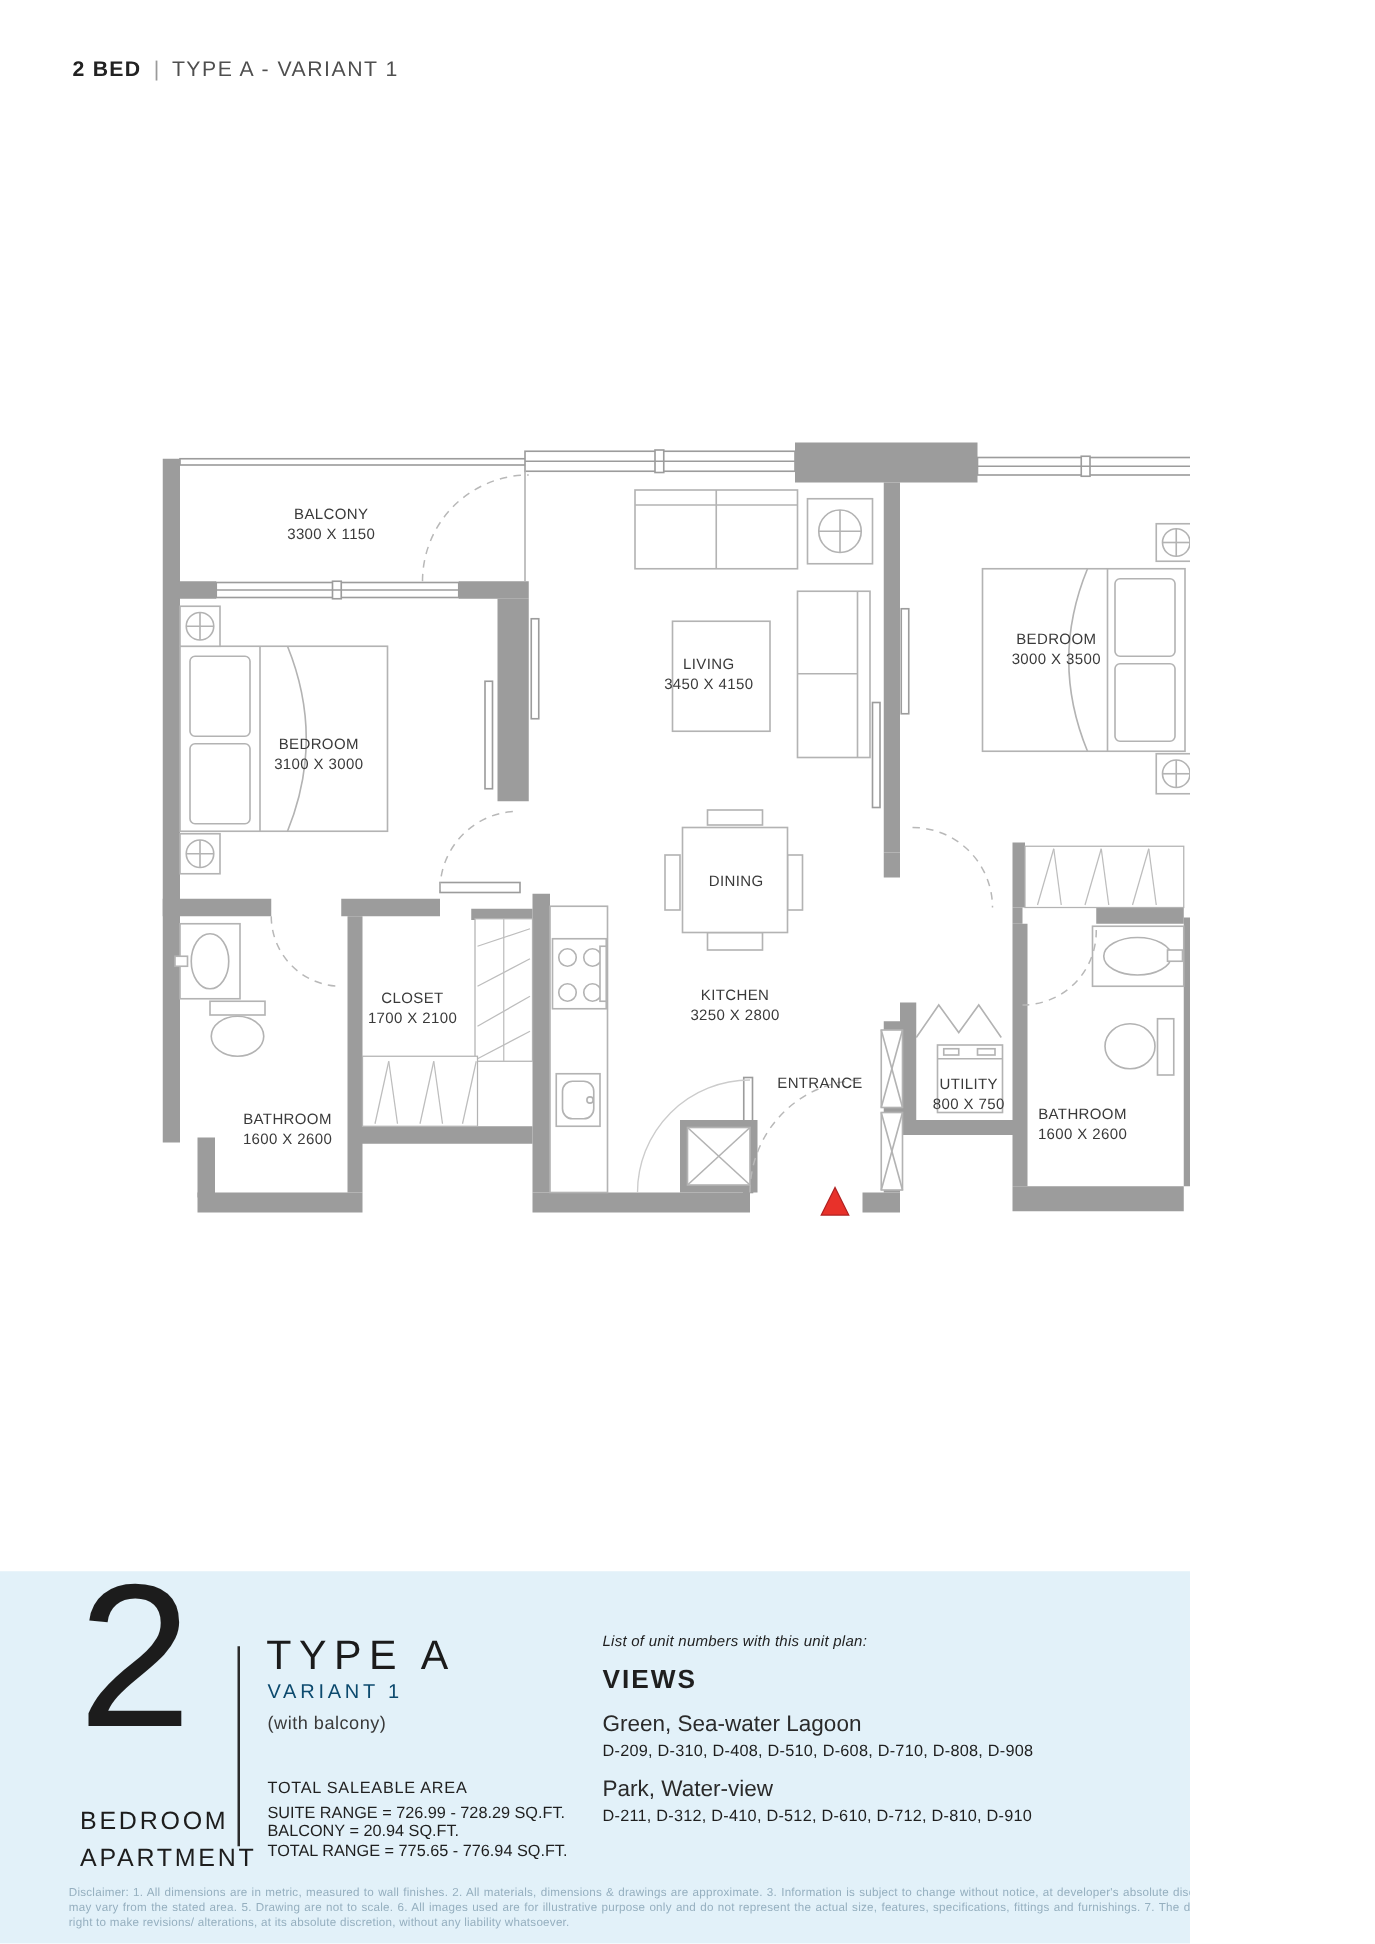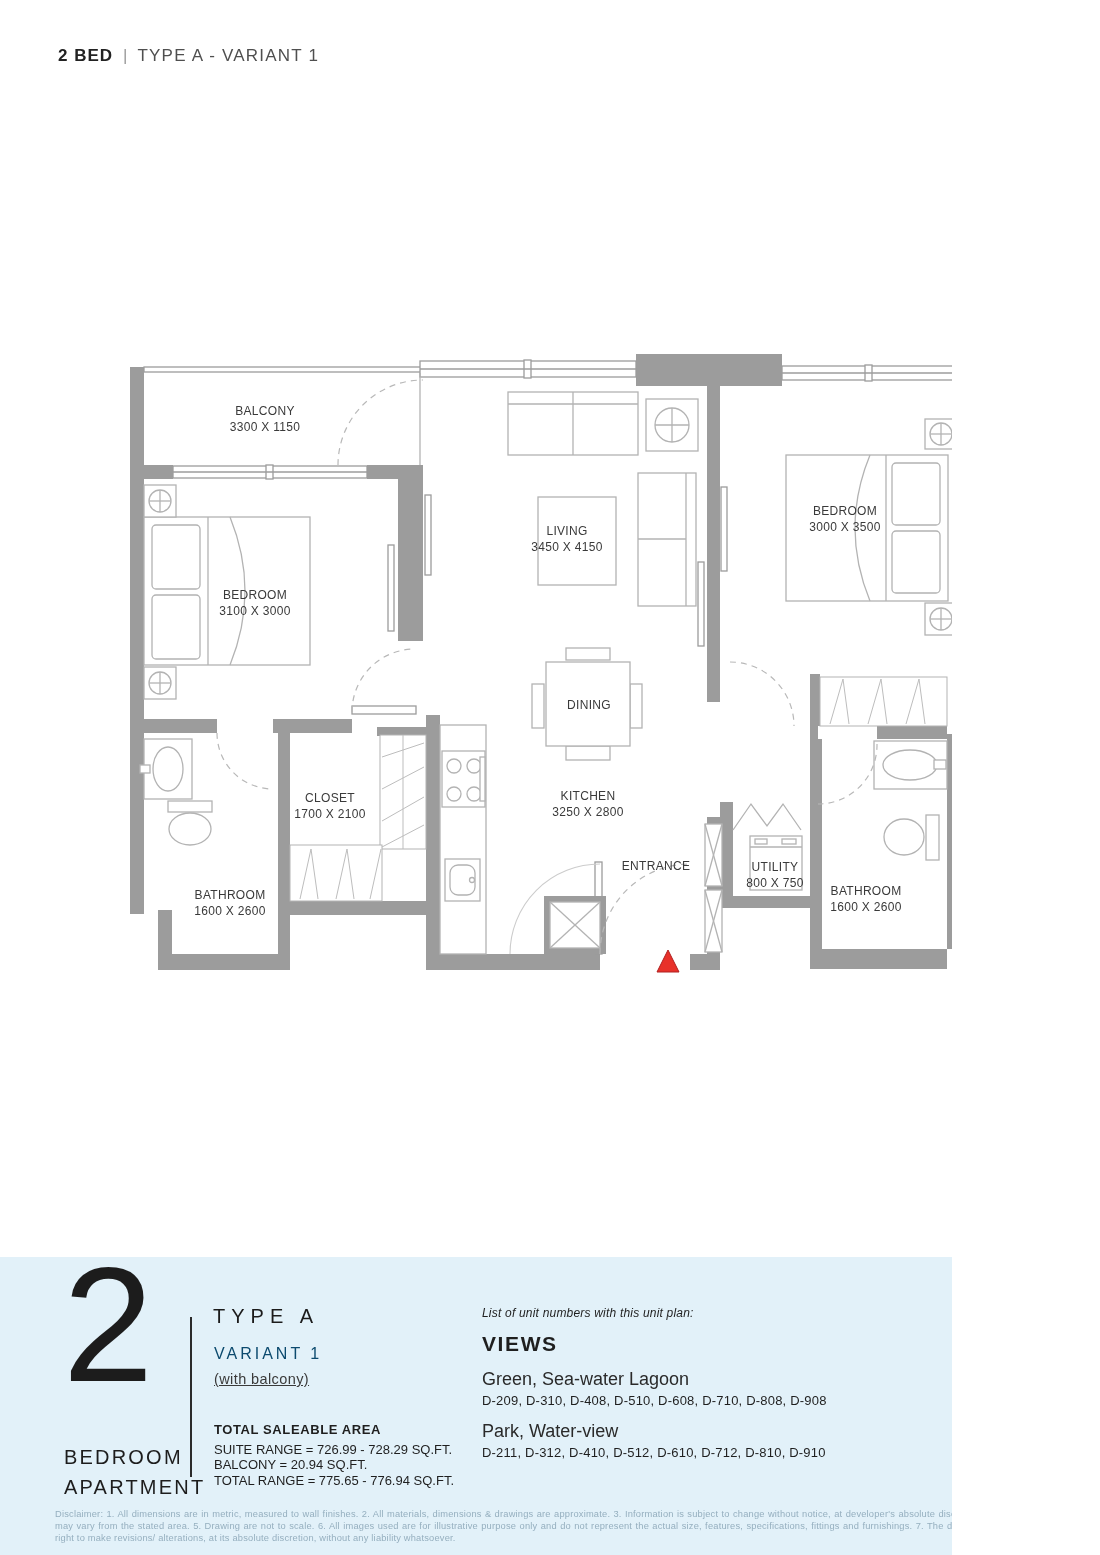--- a/index.html
+++ b/index.html
@@ -13,25 +13,25 @@
   
   .plan{position:absolute;left:130px;top:347px;width:860px;height:646px;}
   .plan text{font-family:"Liberation Sans",sans-serif;font-size:12px;fill:#3a3a3a;letter-spacing:.3px;}
   
   .footer{position:absolute;left:0;top:1257px;width:1100px;height:298px;background:#e2f1f9;}
   .bignum{position:absolute;left:48px;top:-14px;width:120px;text-align:center;
           font-size:163px;font-weight:200;color:#1c1c1c;line-height:1;}
   .unitline{position:absolute;left:64px;letter-spacing:2.2px;font-size:20px;color:#1d1d1d;}
   .u1{top:189px;} .u2{top:219px;}
   .vdiv{position:absolute;left:190px;top:60px;width:2px;height:160px;background:#2b2b2b;}
-  .typeA{position:absolute;left:213px;top:48px;font-size:20px;letter-spacing:6px;color:#1b1b1b;}
+  .typeA{position:absolute;left:213px;top:48px;font-size:33px;letter-spacing:6px;color:#1b1b1b;}
   .variant1{position:absolute;left:214px;top:88px;font-size:16px;letter-spacing:3px;color:#0c4a6e;}
-  .withbal{position:absolute;left:214px;top:114px;font-size:14.5px;color:#3a3a3a;letter-spacing:.4px;text-decoration:underline;}
+  .withbal{position:absolute;left:214px;top:114px;font-size:14.5px;color:#3a3a3a;letter-spacing:.4px;}
   .area{position:absolute;left:214px;top:165px;font-size:13px;color:#1f1f1f;line-height:15.5px;}
-  .area .ah{font-weight:bold;letter-spacing:.6px;margin-bottom:4px;}
+  .area .ah{font-weight:normal;letter-spacing:.6px;margin-bottom:4px;}
   .units{position:absolute;left:482px;top:49px;color:#1f1f1f;}
   .units .intro{font-style:italic;font-size:12px;margin-bottom:12px;letter-spacing:.2px;}
   .units .vh{font-weight:bold;font-size:21px;letter-spacing:1.6px;margin-bottom:13px;}
   .units .vw{font-size:18px;margin-bottom:3px;color:#2a2a2a;}
   .units .nums{font-size:13px;margin-bottom:13px;color:#1f1f1f;letter-spacing:.2px;}
   .disclaimer{position:absolute;left:55px;top:251px;width:992px;font-size:9.3px;line-height:12px;
               color:#95afbf;text-align:justify;letter-spacing:.2px;}
 </style>
 </head>
 <body>

